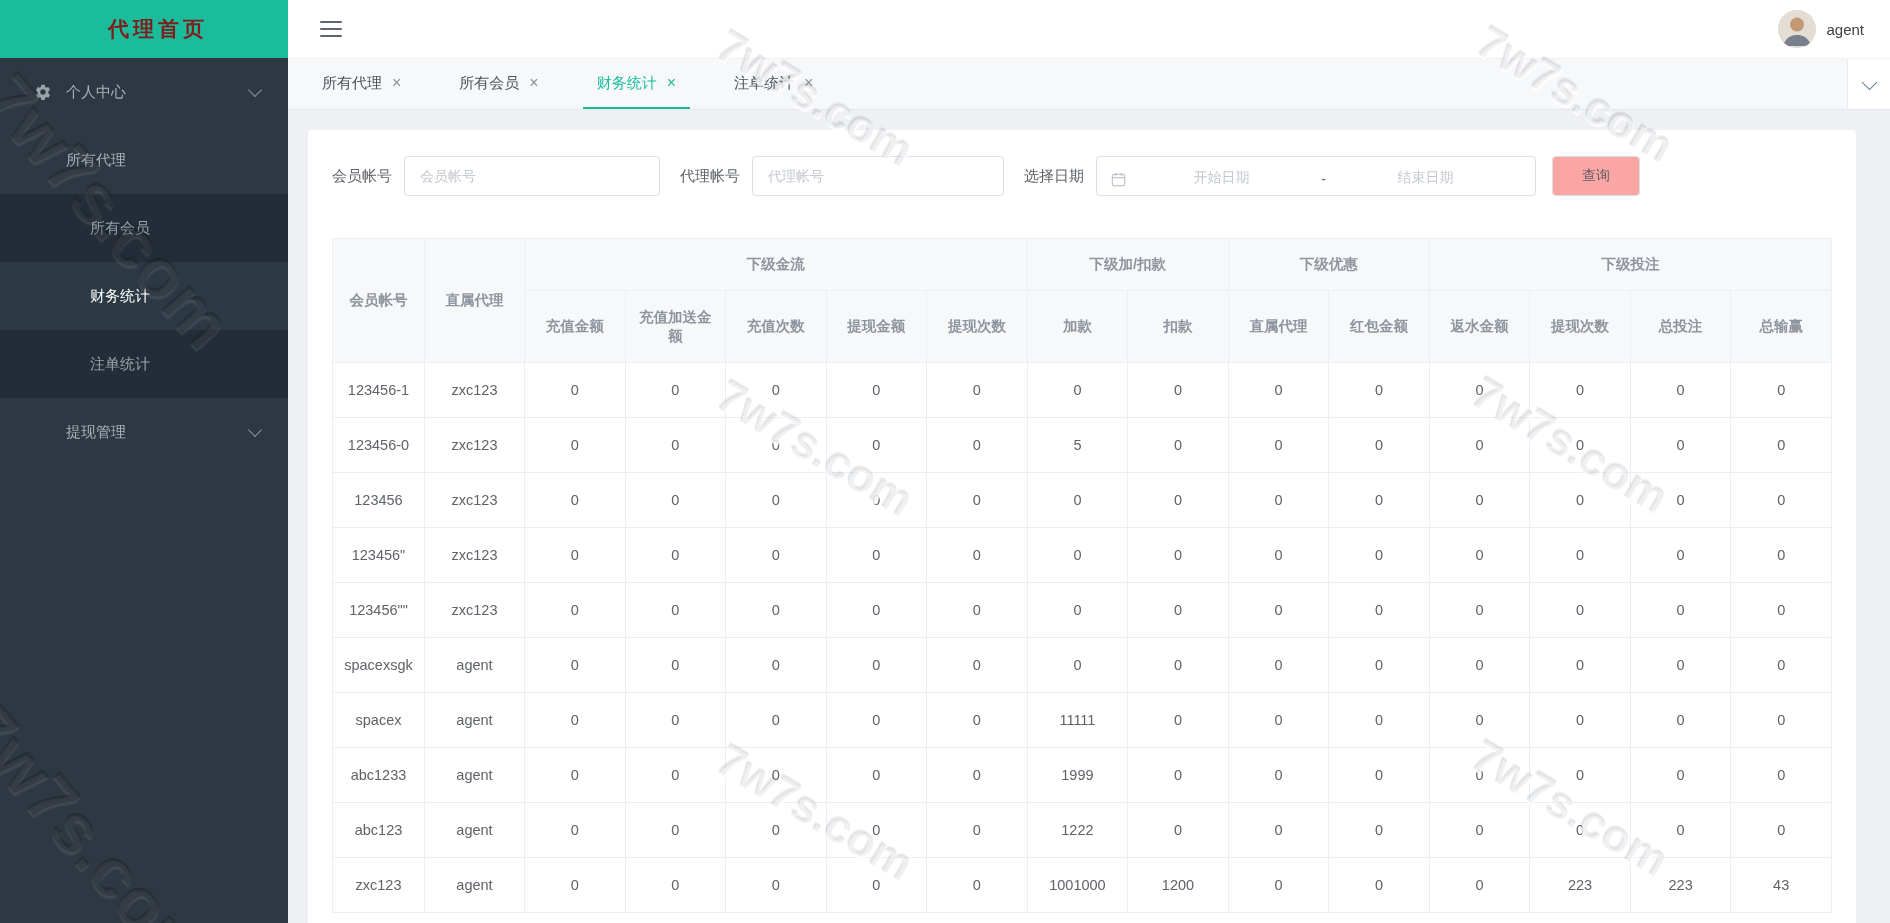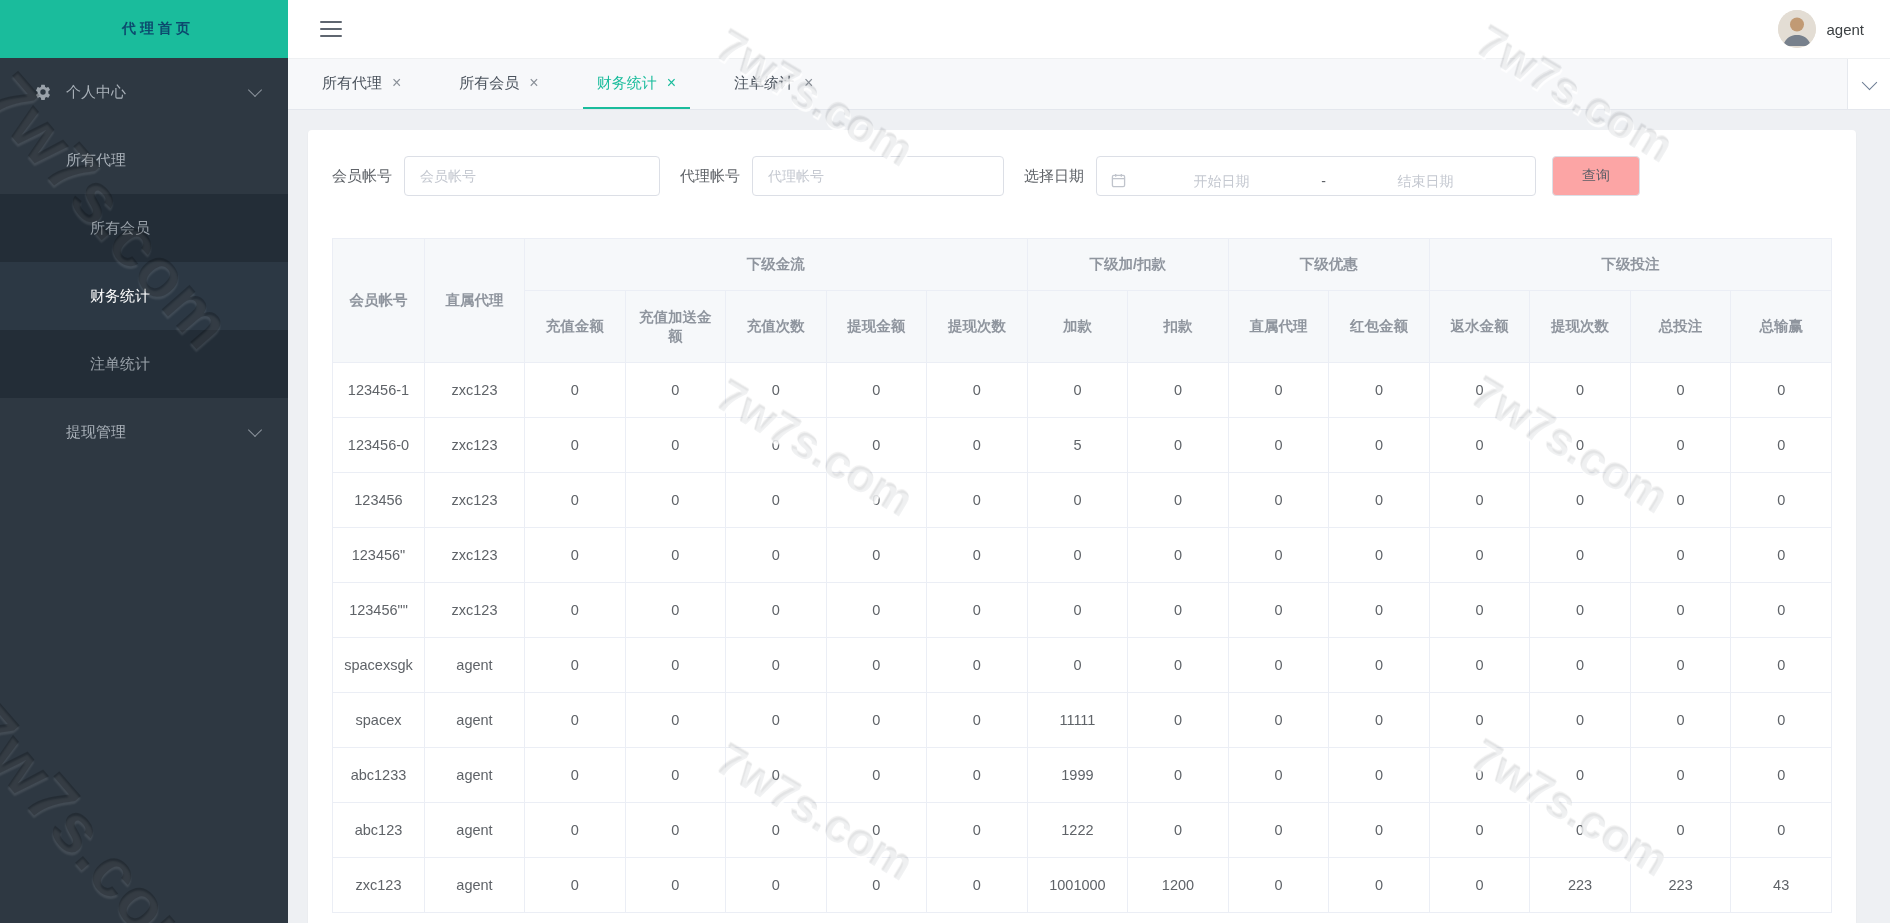--- a/index.html
+++ b/index.html
@@ -3,21 +3,21 @@
 <meta charset="utf-8">
 <style>
   html,body{margin:0;padding:0;}
   body{
     width:1890px;height:923px;overflow:hidden;position:relative;
     background:#eef0f3;
     font-family:"Liberation Sans","DejaVu Sans",sans-serif;
   }
   
   .sidebar{position:absolute;left:0;top:0;width:288px;height:100%;background:#2e3842;z-index:1;}
-  .logo{height:58px;background:#1abc9c;color:#0c4a6e;font-size:14px;font-weight:bold;
+  .logo{height:58px;background:#1abc9c;color:#7f1d1d;font-size:21px;font-weight:bold;
         display:flex;align-items:center;justify-content:center;letter-spacing:4px;padding-left:28px;}
   .menu-item{height:68px;display:flex;align-items:center;position:relative;
         color:#a9b1b9;font-size:15px;cursor:pointer;font-family:Liberation Mono, monospace;}
   .menu-item .label{margin-left:66px;}
   .menu-item.lvl2 .label{margin-left:90px;}
   .menu-item.dark{background:#232d37;}
   .menu-item.dark .label{color:#99a1a9;}
   .menu-item.active{background:#2c3844;}
   .menu-item.active .label{color:#ffffff;}
   .gear{position:absolute;left:34px;top:50%;margin-top:-9px;width:18px;height:18px;fill:#9aa2aa;}
@@ -51,21 +51,21 @@
   .card{background:#fff;border-radius:4px;min-height:810px;box-shadow:0 1px 2px rgba(0,0,0,.05);
         padding:26px 24px 0 24px;box-sizing:border-box;}
   .filter{display:flex;align-items:center;}
   .f-label{font-size:15px;color:#5f6368;margin-right:12px;white-space:nowrap;}
   .f-gap{margin-left:20px;}
   input.text{width:256px;height:40px;border:1px solid #dcdfe6;border-radius:4px;padding:0 15px;
         font-size:14px;color:#333;box-sizing:border-box;outline:none;
         font-family:"Liberation Sans","DejaVu Sans",sans-serif;}
   input.text::placeholder{color:#c4c8d0;}
   .date-range{width:440px;height:40px;border:1px solid #dcdfe6;border-radius:4px;background:#fff;
-        display:flex;align-items:flex-start;padding:16px 14px;box-sizing:border-box;cursor:text;}
+        display:flex;align-items:flex-end;padding:8px 14px;box-sizing:border-box;cursor:text;}
   .date-range .ph{flex:1;text-align:center;color:#c4c8d0;font-size:14px;}
   .date-range .sep{color:#5f6368;font-size:14px;padding:0 4px;}
   .cal{width:15px;height:15px;stroke:#c0c4cc;fill:none;stroke-width:1.4;flex:none;}
   .btn{margin-left:16px;width:88px;height:40px;background:#fca5a5;border:1px solid #dcdfe6;border-radius:4px;
         font-size:14px;color:#5a5e66;cursor:pointer;font-family:"Liberation Sans","DejaVu Sans",sans-serif;}
   
   table{width:100%;border-collapse:collapse;margin-top:42px;table-layout:fixed;}
   th,td{border:1px solid #ebeef5;text-align:center;}
   th{background:#f6f8fa;color:#8f959e;font-weight:bold;font-size:14.5px;padding:8px 13px;box-sizing:border-box;}
   tr.group-row th{height:52px;margin-top:14px;}

